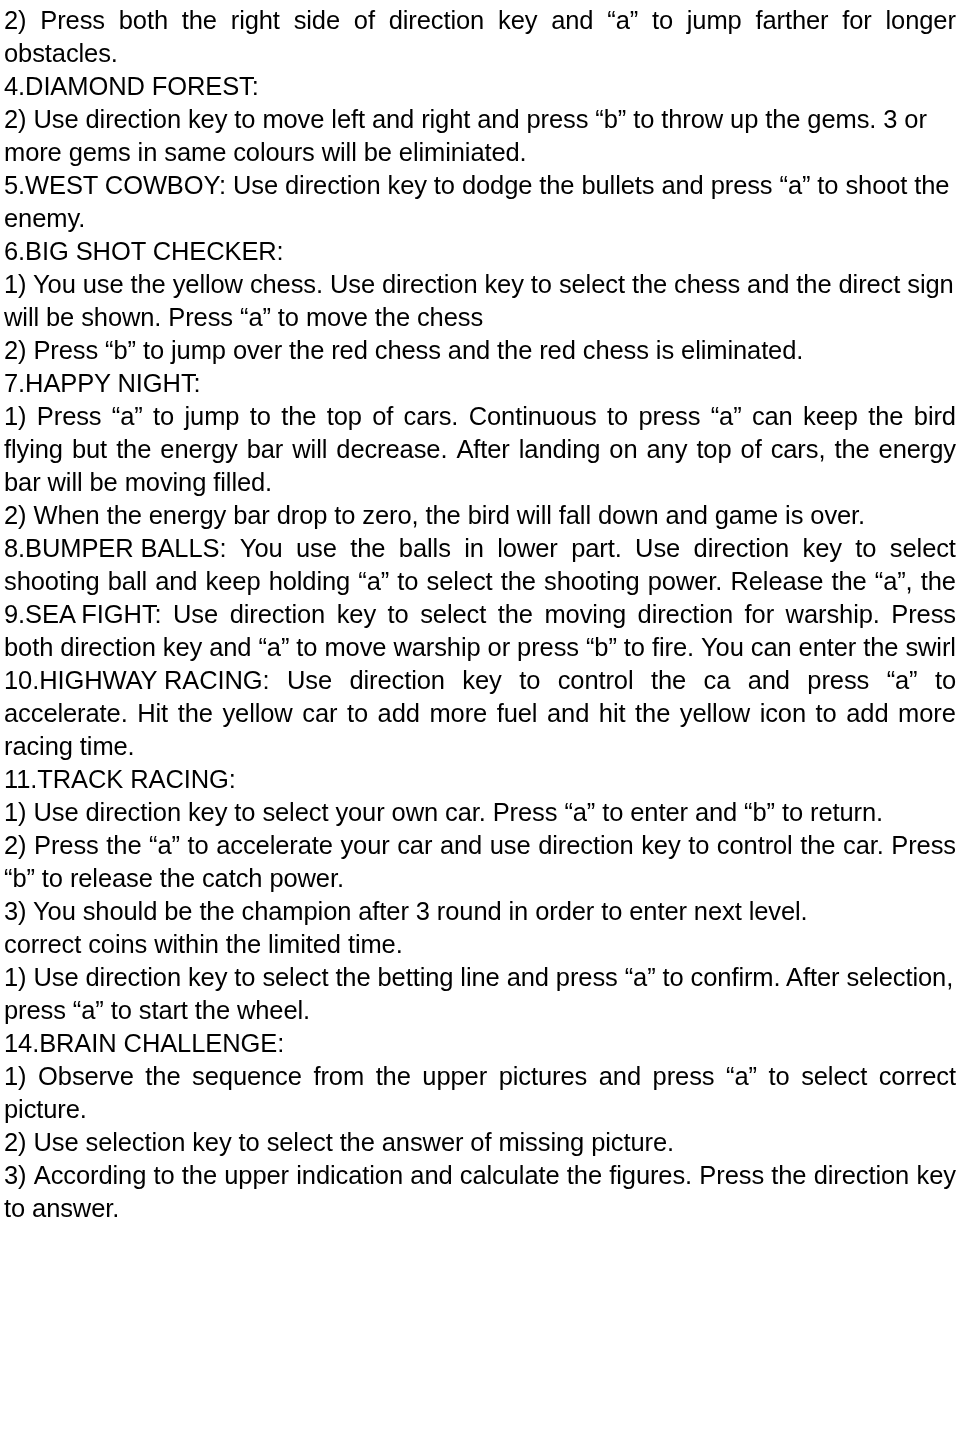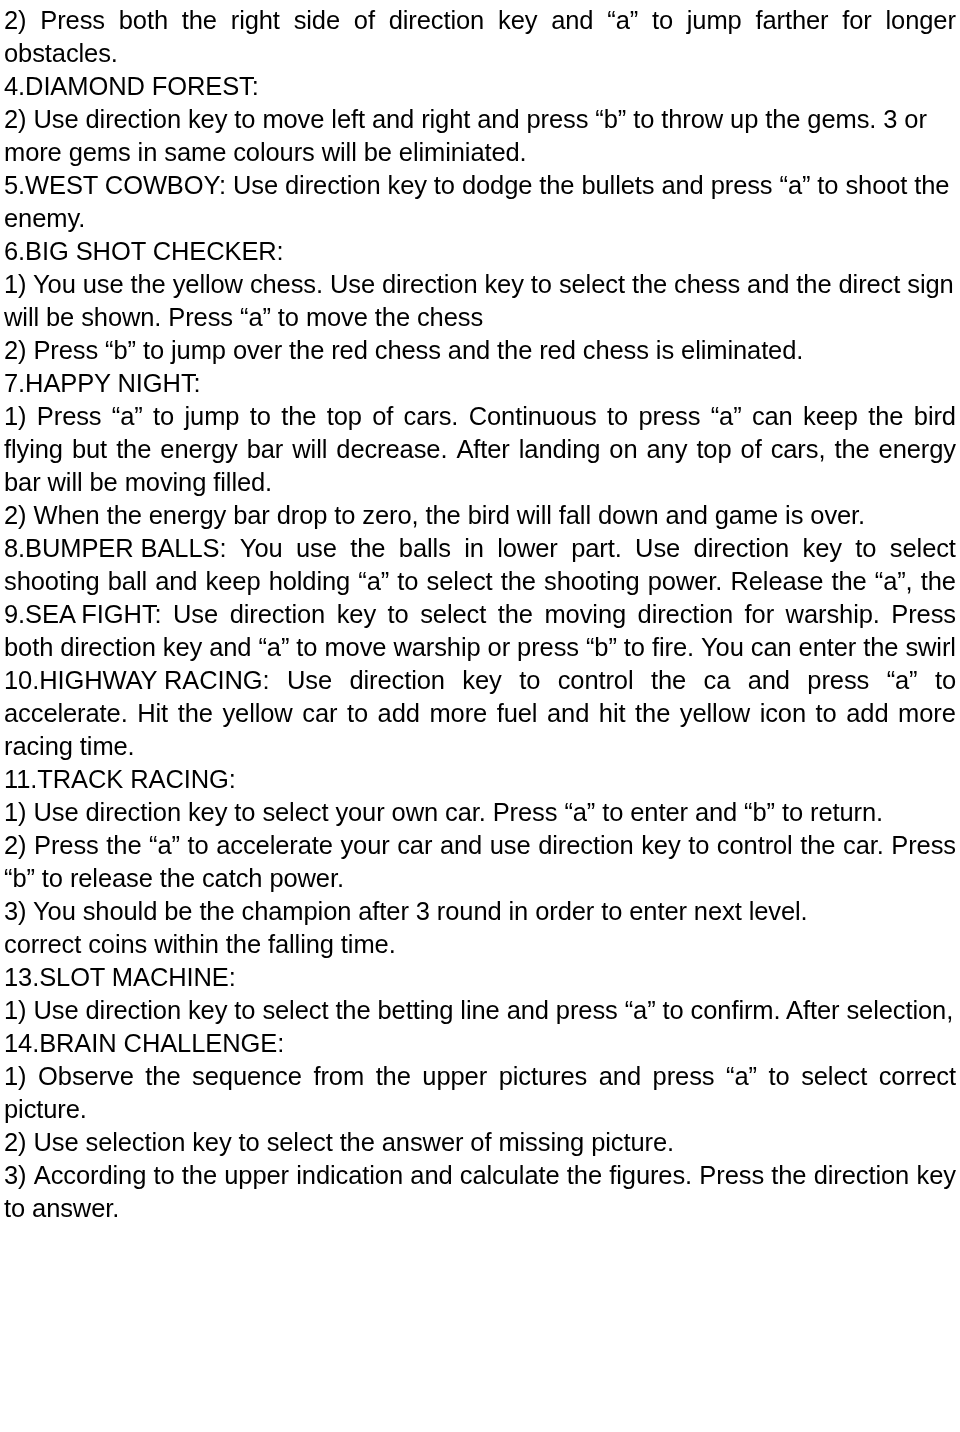--- a/index.html
+++ b/index.html
@@ -247,23 +247,23 @@
         <span>direction</span>
         <span>key</span>
         <span>to</span>
         <span>control</span>
         <span>the</span>
         <span>car.</span>
         <span>Press</span>
       </div>
       <div class="ln"><span>“b” to release the catch power.</span></div>
       <div class="ln"><span>3) You should be the champion after 3 round in order to enter next level.</span></div>
-      <div class="ln"><span>correct coins within the falling time.</span></div>
-      <div class="ln"><span class="hd">13.SLOT MACHINE:</span></div>
+      <div class="ln"><span>correct coins within the limited time.</span></div>
       <div class="ln"><span>1) Use direction key to select the betting line and press “a” to confirm. After selection,</span></div>
+      <div class="ln"><span>press “a” to start the wheel.</span></div>
       <div class="ln"><span class="hd">14.BRAIN CHALLENGE:</span></div>
       <div class="ln just">
         <span>1)</span>
         <span>Observe</span>
         <span>the</span>
         <span>sequence</span>
         <span>from</span>
         <span>the</span>
         <span>upper</span>
         <span>pictures</span>

